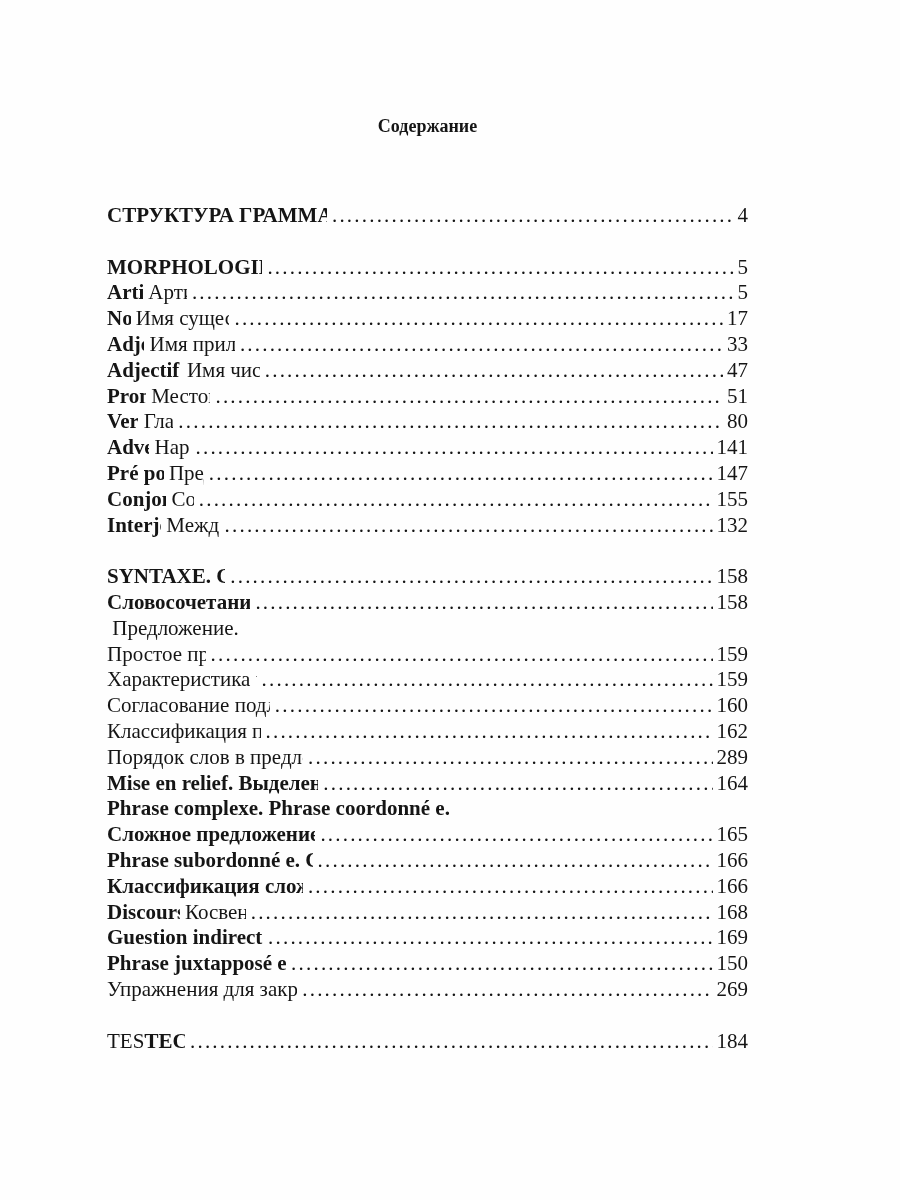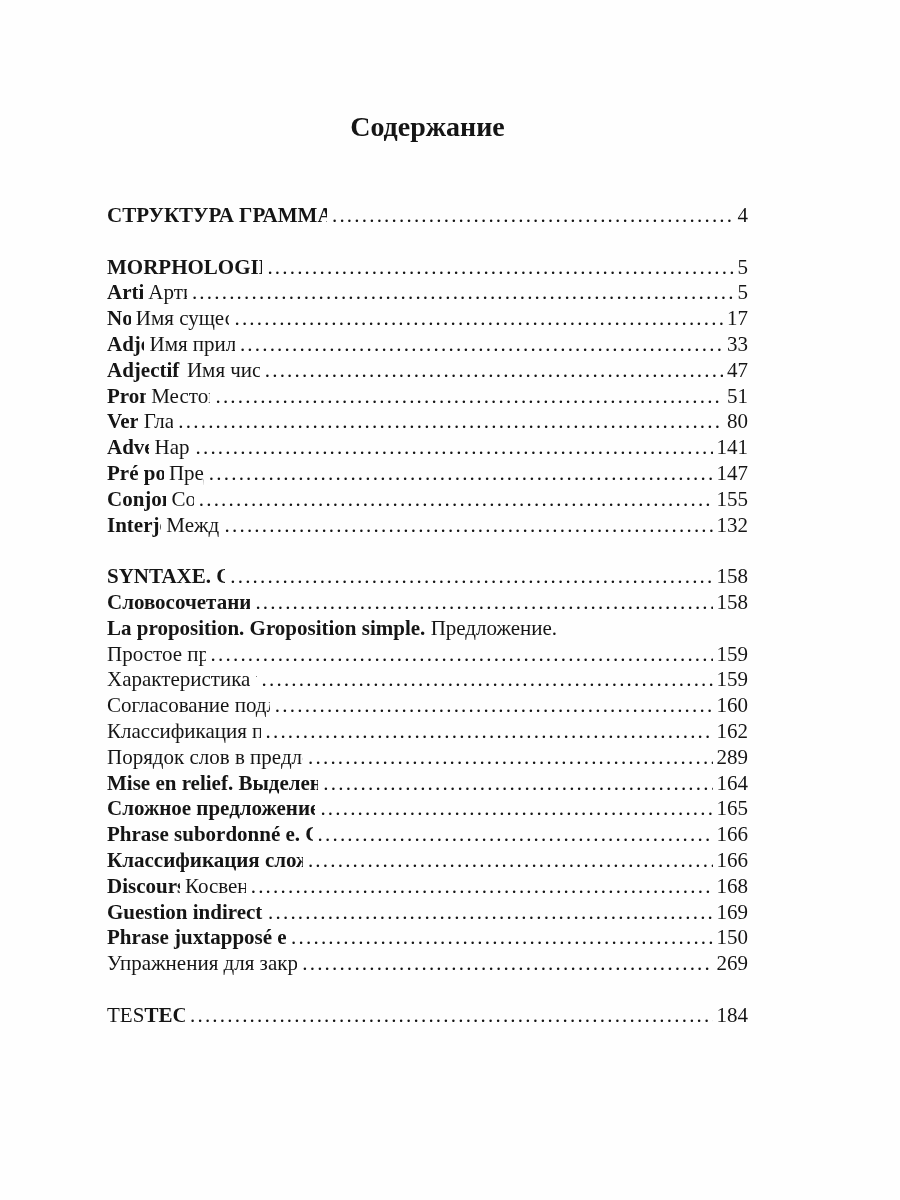--- a/index.html
+++ b/index.html
@@ -18,21 +18,21 @@
   .content {
     position: absolute;
     left: 107px; top: 0;
     width: 641px;
   }
   .title {
     margin-top: 110px;
     margin-bottom: 60px;
     text-align: center;
     font-weight: bold;
-    font-size: 28px;
+    font-size: 18px;
     line-height: 33px;
   }
   .row {
     display: flex;
     align-items: baseline;
     font-size: 21px;
     line-height: 25.8px;
     white-space: pre;
   }
   .row.gap { margin-top: 25.8px; }
@@ -68,27 +68,28 @@
         <div class="row"><span class="seg b">Adjectif.</span><span class="seg"> Имя прилагательное</span><span class="leader"></span><span class="pg">33</span></div>
         <div class="row"><span class="seg b">Adjectif numé ral.</span><span class="seg"> Имя числительное</span><span class="leader"></span><span class="pg">47</span></div>
         <div class="row"><span class="seg b">Pronom.</span><span class="seg"> Местоимение</span><span class="leader"></span><span class="pg">51</span></div>
         <div class="row"><span class="seg b">Verbe.</span><span class="seg"> Глагол</span><span class="leader"></span><span class="pg">80</span></div>
         <div class="row"><span class="seg b">Adverbe.</span><span class="seg"> Наречие</span><span class="leader"></span><span class="pg">141</span></div>
         <div class="row"><span class="seg b">Pré position.</span><span class="seg"> Предлог</span><span class="leader"></span><span class="pg">147</span></div>
         <div class="row"><span class="seg b">Conjonction.</span><span class="seg"> Союз</span><span class="leader"></span><span class="pg">155</span></div>
         <div class="row"><span class="seg b">Interjection.</span><span class="seg"> Междометие</span><span class="leader"></span><span class="pg">132</span></div>
         <div class="row gap"><span class="seg b">SYNTAXE. СИНТАКСИС</span><span class="leader"></span><span class="pg">158</span></div>
         <div class="row"><span class="seg b">Словосочетание. Groupe des mots</span><span class="leader"></span><span class="pg">158</span></div>
-        <div class="row"><span class="seg b">La proposition. Groposition simple.</span><span class="seg"> Предложение.</span></div>
+        <div class="row"><span class="seg"> Предложение.</span></div>
         <div class="row"><span class="seg">Простое предложение</span><span class="leader"></span><span class="pg">159</span></div>
         <div class="row"><span class="seg">Характеристика членов предложения</span><span class="leader"></span><span class="pg">159</span></div>
         <div class="row"><span class="seg">Согласование подлежащего со сказуемым</span><span class="leader"></span><span class="pg">160</span></div>
         <div class="row"><span class="seg">Классификация простых предложений</span><span class="leader"></span><span class="pg">162</span></div>
         <div class="row"><span class="seg">Порядок слов в предложении. Употребление инверсии</span><span class="leader"></span><span class="pg">289</span></div>
         <div class="row"><span class="seg b">Mise en relief. Выделение некоторых членов предложения</span><span class="leader"></span><span class="pg">164</span></div>
+        <div class="row"><span class="seg b">Phrase complexe. Phrase coordonné e.</span></div>
         <div class="row"><span class="seg b">Сложное предложение. Сложносочиненное предложение</span><span class="leader"></span><span class="pg">165</span></div>
         <div class="row"><span class="seg b">Phrase subordonné e. Сложноподчиненное предложение</span><span class="leader"></span><span class="pg">166</span></div>
         <div class="row"><span class="seg b">Классификация сложноподчиненных предложений</span><span class="leader"></span><span class="pg">166</span></div>
         <div class="row"><span class="seg b">Discours indirect.</span><span class="seg"> Косвенная речь</span><span class="leader"></span><span class="pg">168</span></div>
         <div class="row"><span class="seg b">Guestion indirecte. Косвенный вопрос</span><span class="leader"></span><span class="pg">169</span></div>
         <div class="row"><span class="seg b">Phrase juxtapposé e. Бессоюзное предложение</span><span class="leader"></span><span class="pg">150</span></div>
         <div class="row"><span class="seg">Упражнения для закрепления изученного материала</span><span class="leader"></span><span class="pg">269</span></div>
         <div class="row gap"><span class="seg">TESTS. </span><span class="seg b">ТЕСТЫ</span><span class="leader"></span><span class="pg">184</span></div>
       </div>
   </div>

